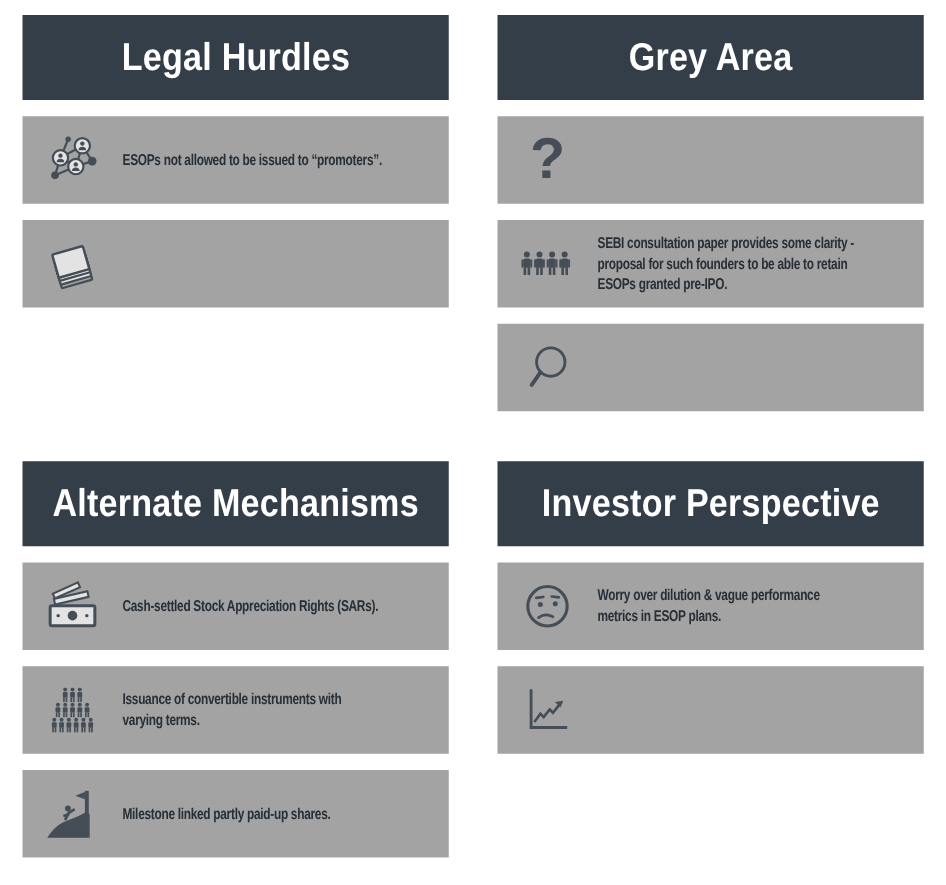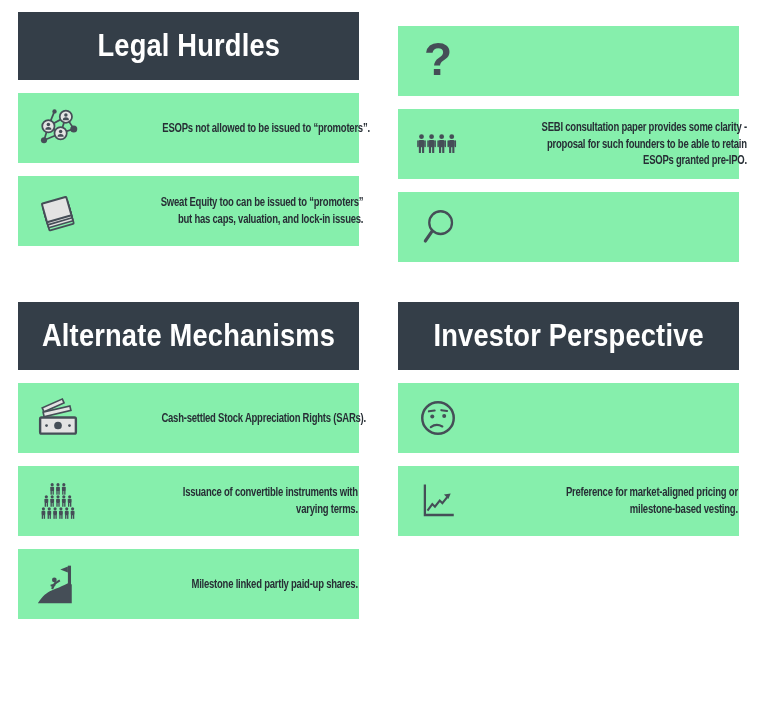--- a/index.html
+++ b/index.html
@@ -17,24 +17,23 @@
   .quad{width:341px;}
   .q-header{
     height:68px;background:#343e48;
     display:flex;align-items:center;justify-content:center;
   }
   .q-title{
     color:#ffffff;font-weight:bold;font-size:31px;white-space:nowrap;
     transform:scaleX(0.88);letter-spacing:0.2px;
   }
   .q-item{
-    height:70px;background:#86efac;
+    height:70px;background:#a3a3a3;
     display:flex;align-items:center;
     margin-top:13px;
-    text-align:right;
   }
   .quad .q-item:first-of-type{margin-top:14px;}
   .q-icon{
     flex:0 0 80px;display:flex;align-items:center;justify-content:center;
     color:#454e57;
   }
   .q-textwrap{flex:1;}
   .q-text{
     font-weight:bold;font-size:12.5px;line-height:1.33;color:#272e35;
     white-space:pre;letter-spacing:-0.3px;
@@ -93,28 +92,27 @@
       <div class="q-icon">
         <svg viewBox="0 0 48 48" width="42" height="42">
           <g transform="rotate(-16 24 26)">
             <rect x="9" y="22" width="29" height="21" rx="1" fill="none" stroke="currentColor" stroke-width="2"></rect>
             <rect x="9" y="18.5" width="29" height="21" rx="1" fill="#e3e3e3" stroke="currentColor" stroke-width="2"></rect>
             <rect x="9" y="15" width="29" height="21" rx="1" fill="#e3e3e3" stroke="currentColor" stroke-width="2"></rect>
             <rect x="9" y="11" width="29" height="22" rx="1" fill="#e3e3e3" stroke="currentColor" stroke-width="2.2"></rect>
           </g>
         </svg>
       </div>
-      <div class="q-textwrap">
-        <div class="q-text">Sweat Equity too can be issued to “promoters”
-but has caps, valuation, and lock-in issues.</div>
-      </div>
-    </div>
-  </div>
-
-  <div class="quad">
+    </div>
+  </div>
+
+  <div class="quad">
+    <div class="q-header">
+      <div class="q-title">Grey Area</div>
+    </div>
 
     <div class="q-item">
       <div class="q-icon">
         <span class="qmark">?</span>
       </div>
     </div>
 
     <div class="q-item">
       <div class="q-icon">
         <svg viewBox="0 0 48 26" width="44" height="24">
@@ -241,30 +239,30 @@
       <div class="q-icon">
         <svg viewBox="0 0 44 44" width="42" height="42">
           <circle cx="22" cy="22" r="16.5" fill="none" stroke="currentColor" stroke-width="2.6"></circle>
           <line x1="12.5" y1="15" x2="18.5" y2="14.2" stroke="currentColor" stroke-width="2.2" stroke-linecap="round"></line>
           <line x1="25.5" y1="13.8" x2="31.5" y2="14.6" stroke="currentColor" stroke-width="2.2" stroke-linecap="round"></line>
           <circle cx="16" cy="20.5" r="2.1" fill="currentColor"></circle>
           <circle cx="28.5" cy="20" r="2.1" fill="currentColor"></circle>
           <path d="M14.5,31.5 Q20,27.5 26.5,30.8" stroke="currentColor" stroke-width="2.3" fill="none" stroke-linecap="round"></path>
         </svg>
       </div>
+      <div class="q-textwrap">
+        <div class="q-text">Worry over dilution &amp; vague performance
+metrics in ESOP plans.</div>
+      </div>
     </div>
 
     <div class="q-item">
       <div class="q-icon">
         <svg viewBox="0 0 48 48" width="42" height="42">
           <path d="M9,5 V40 H42" fill="none" stroke="currentColor" stroke-width="2.6"></path>
           <path d="M12,35 L17.5,27.5 L20.5,30.5 L26,23.5 L29,26.5 L34.5,19.5" fill="none" stroke="currentColor" stroke-width="2.4"></path>
           <path d="M38.5,15.5 L30.8,16.6 L35.8,21.8 Z" fill="currentColor"></path>
         </svg>
       </div>
-      <div class="q-textwrap">
-        <div class="q-text">Preference for market-aligned pricing or
-milestone-based vesting.</div>
-      </div>
     </div>
   </div>
 
 </div>
 
 </body></html>

